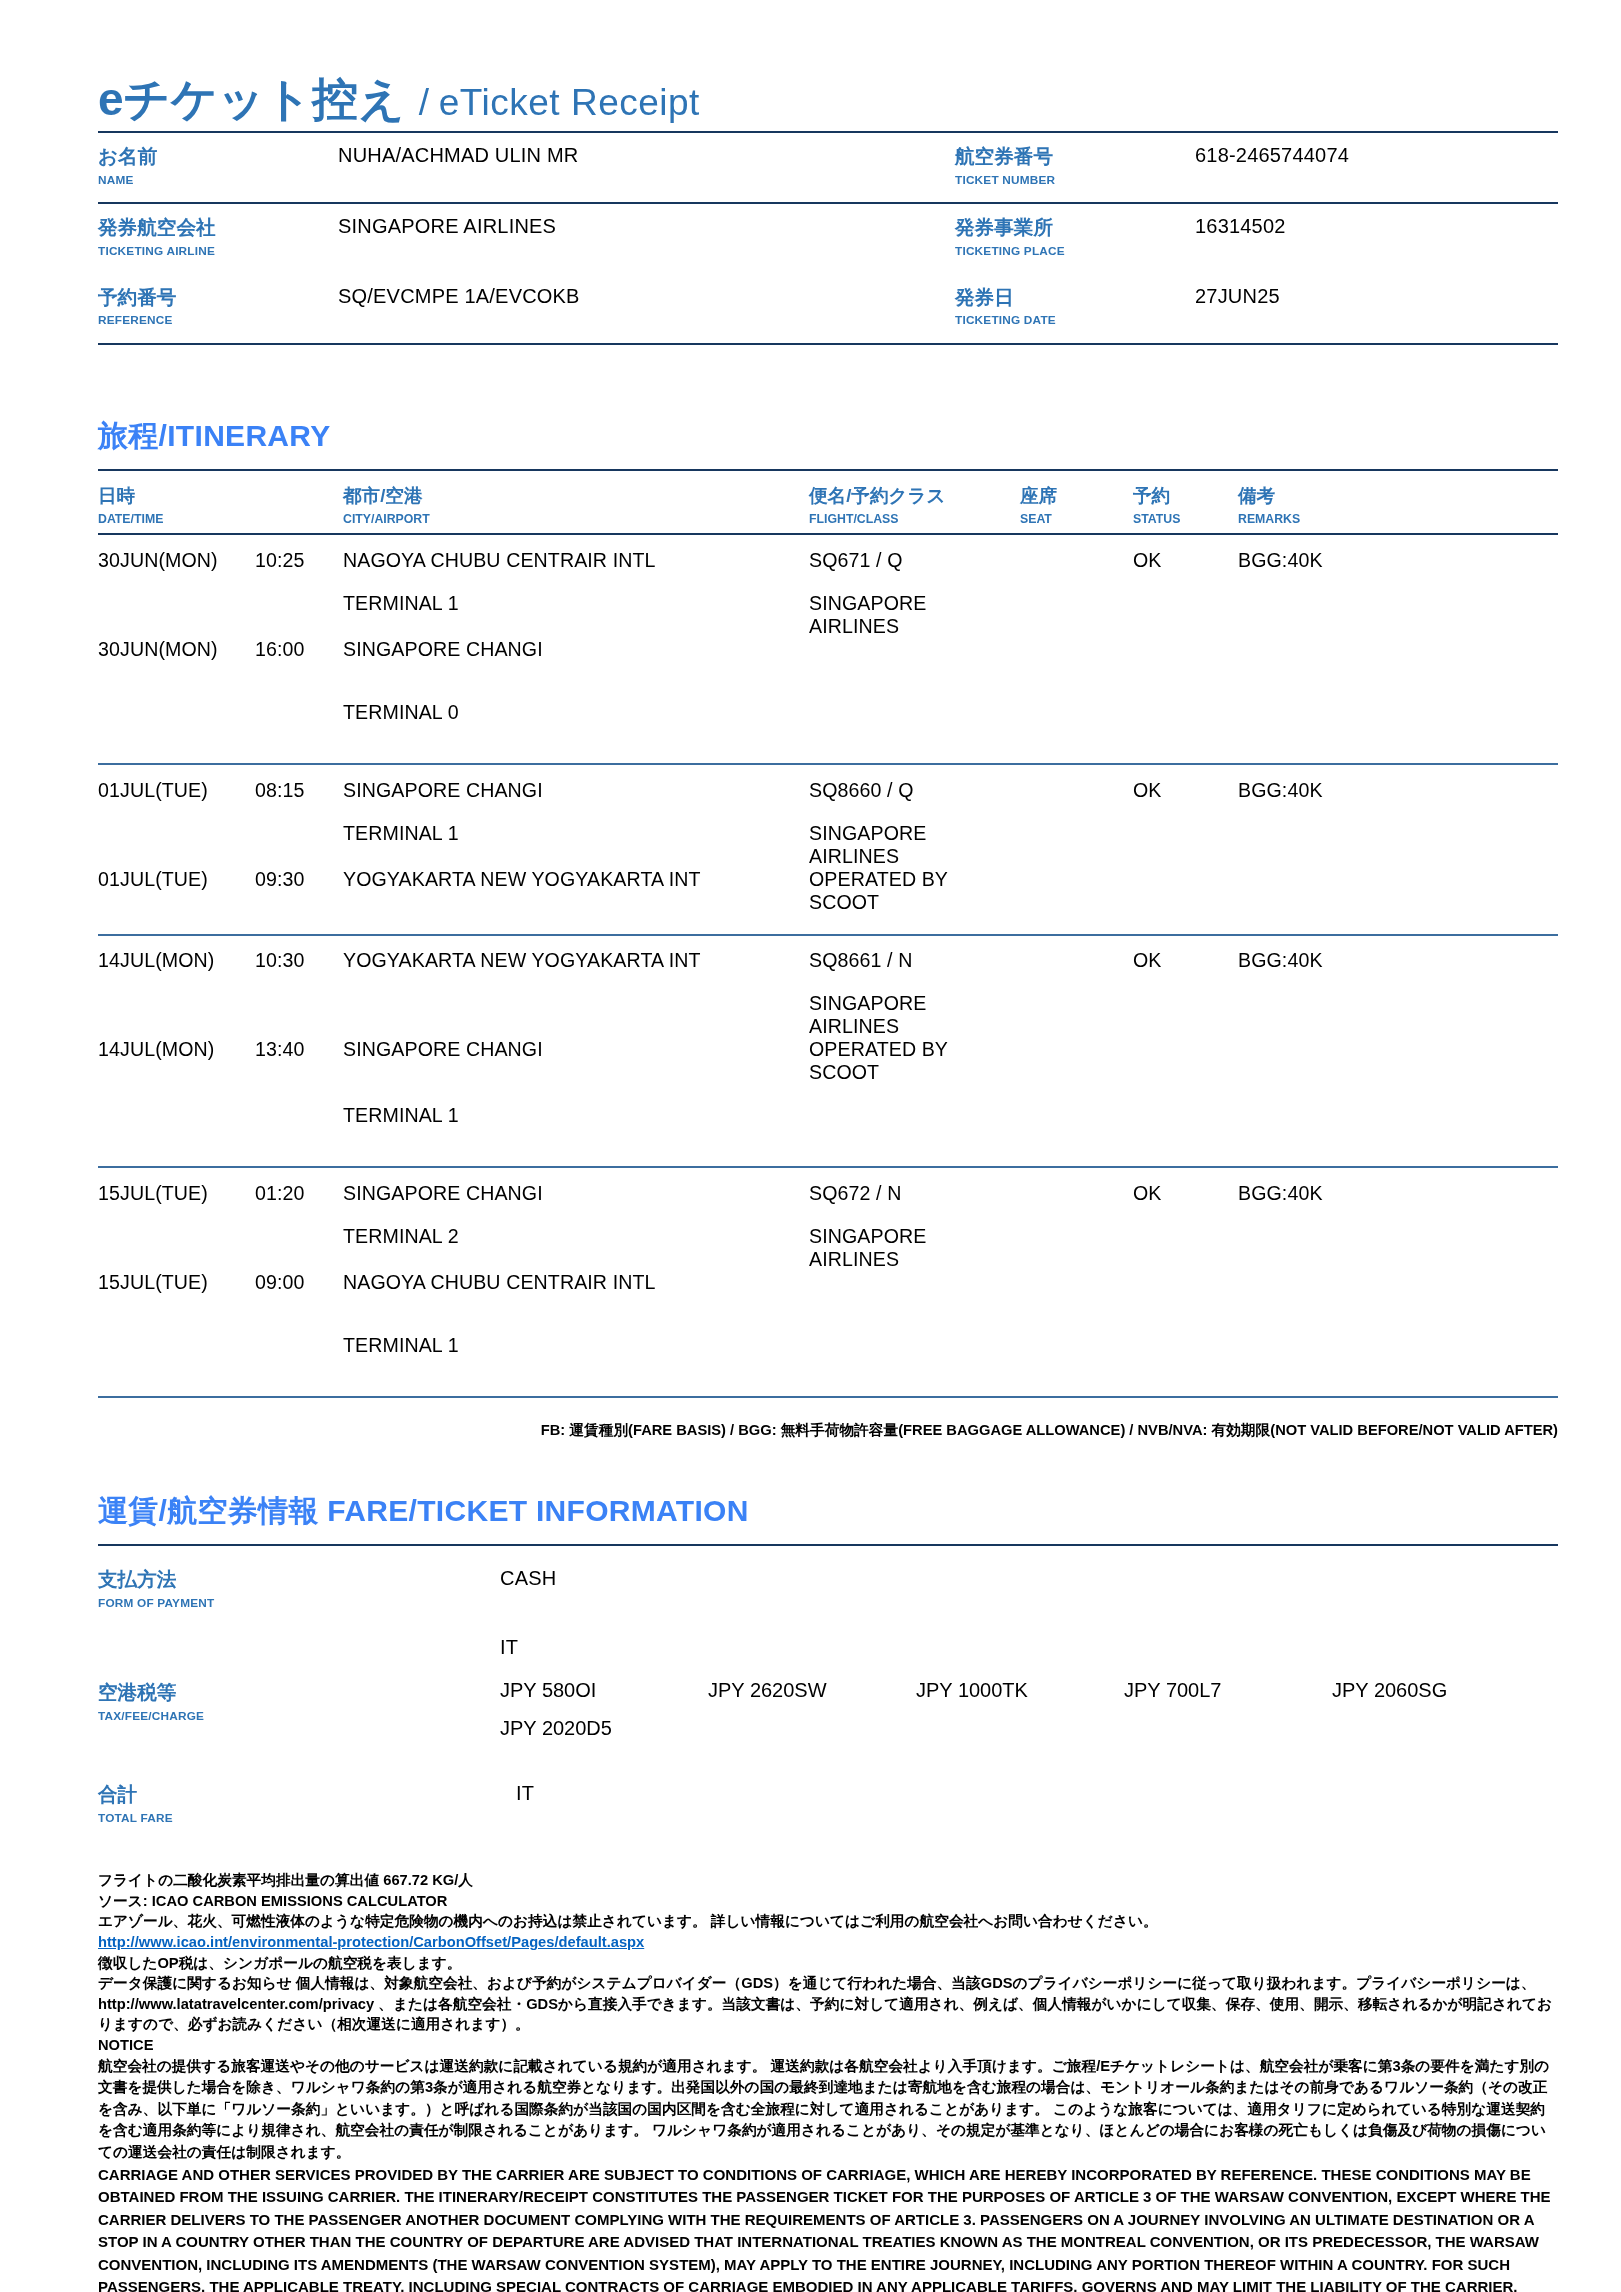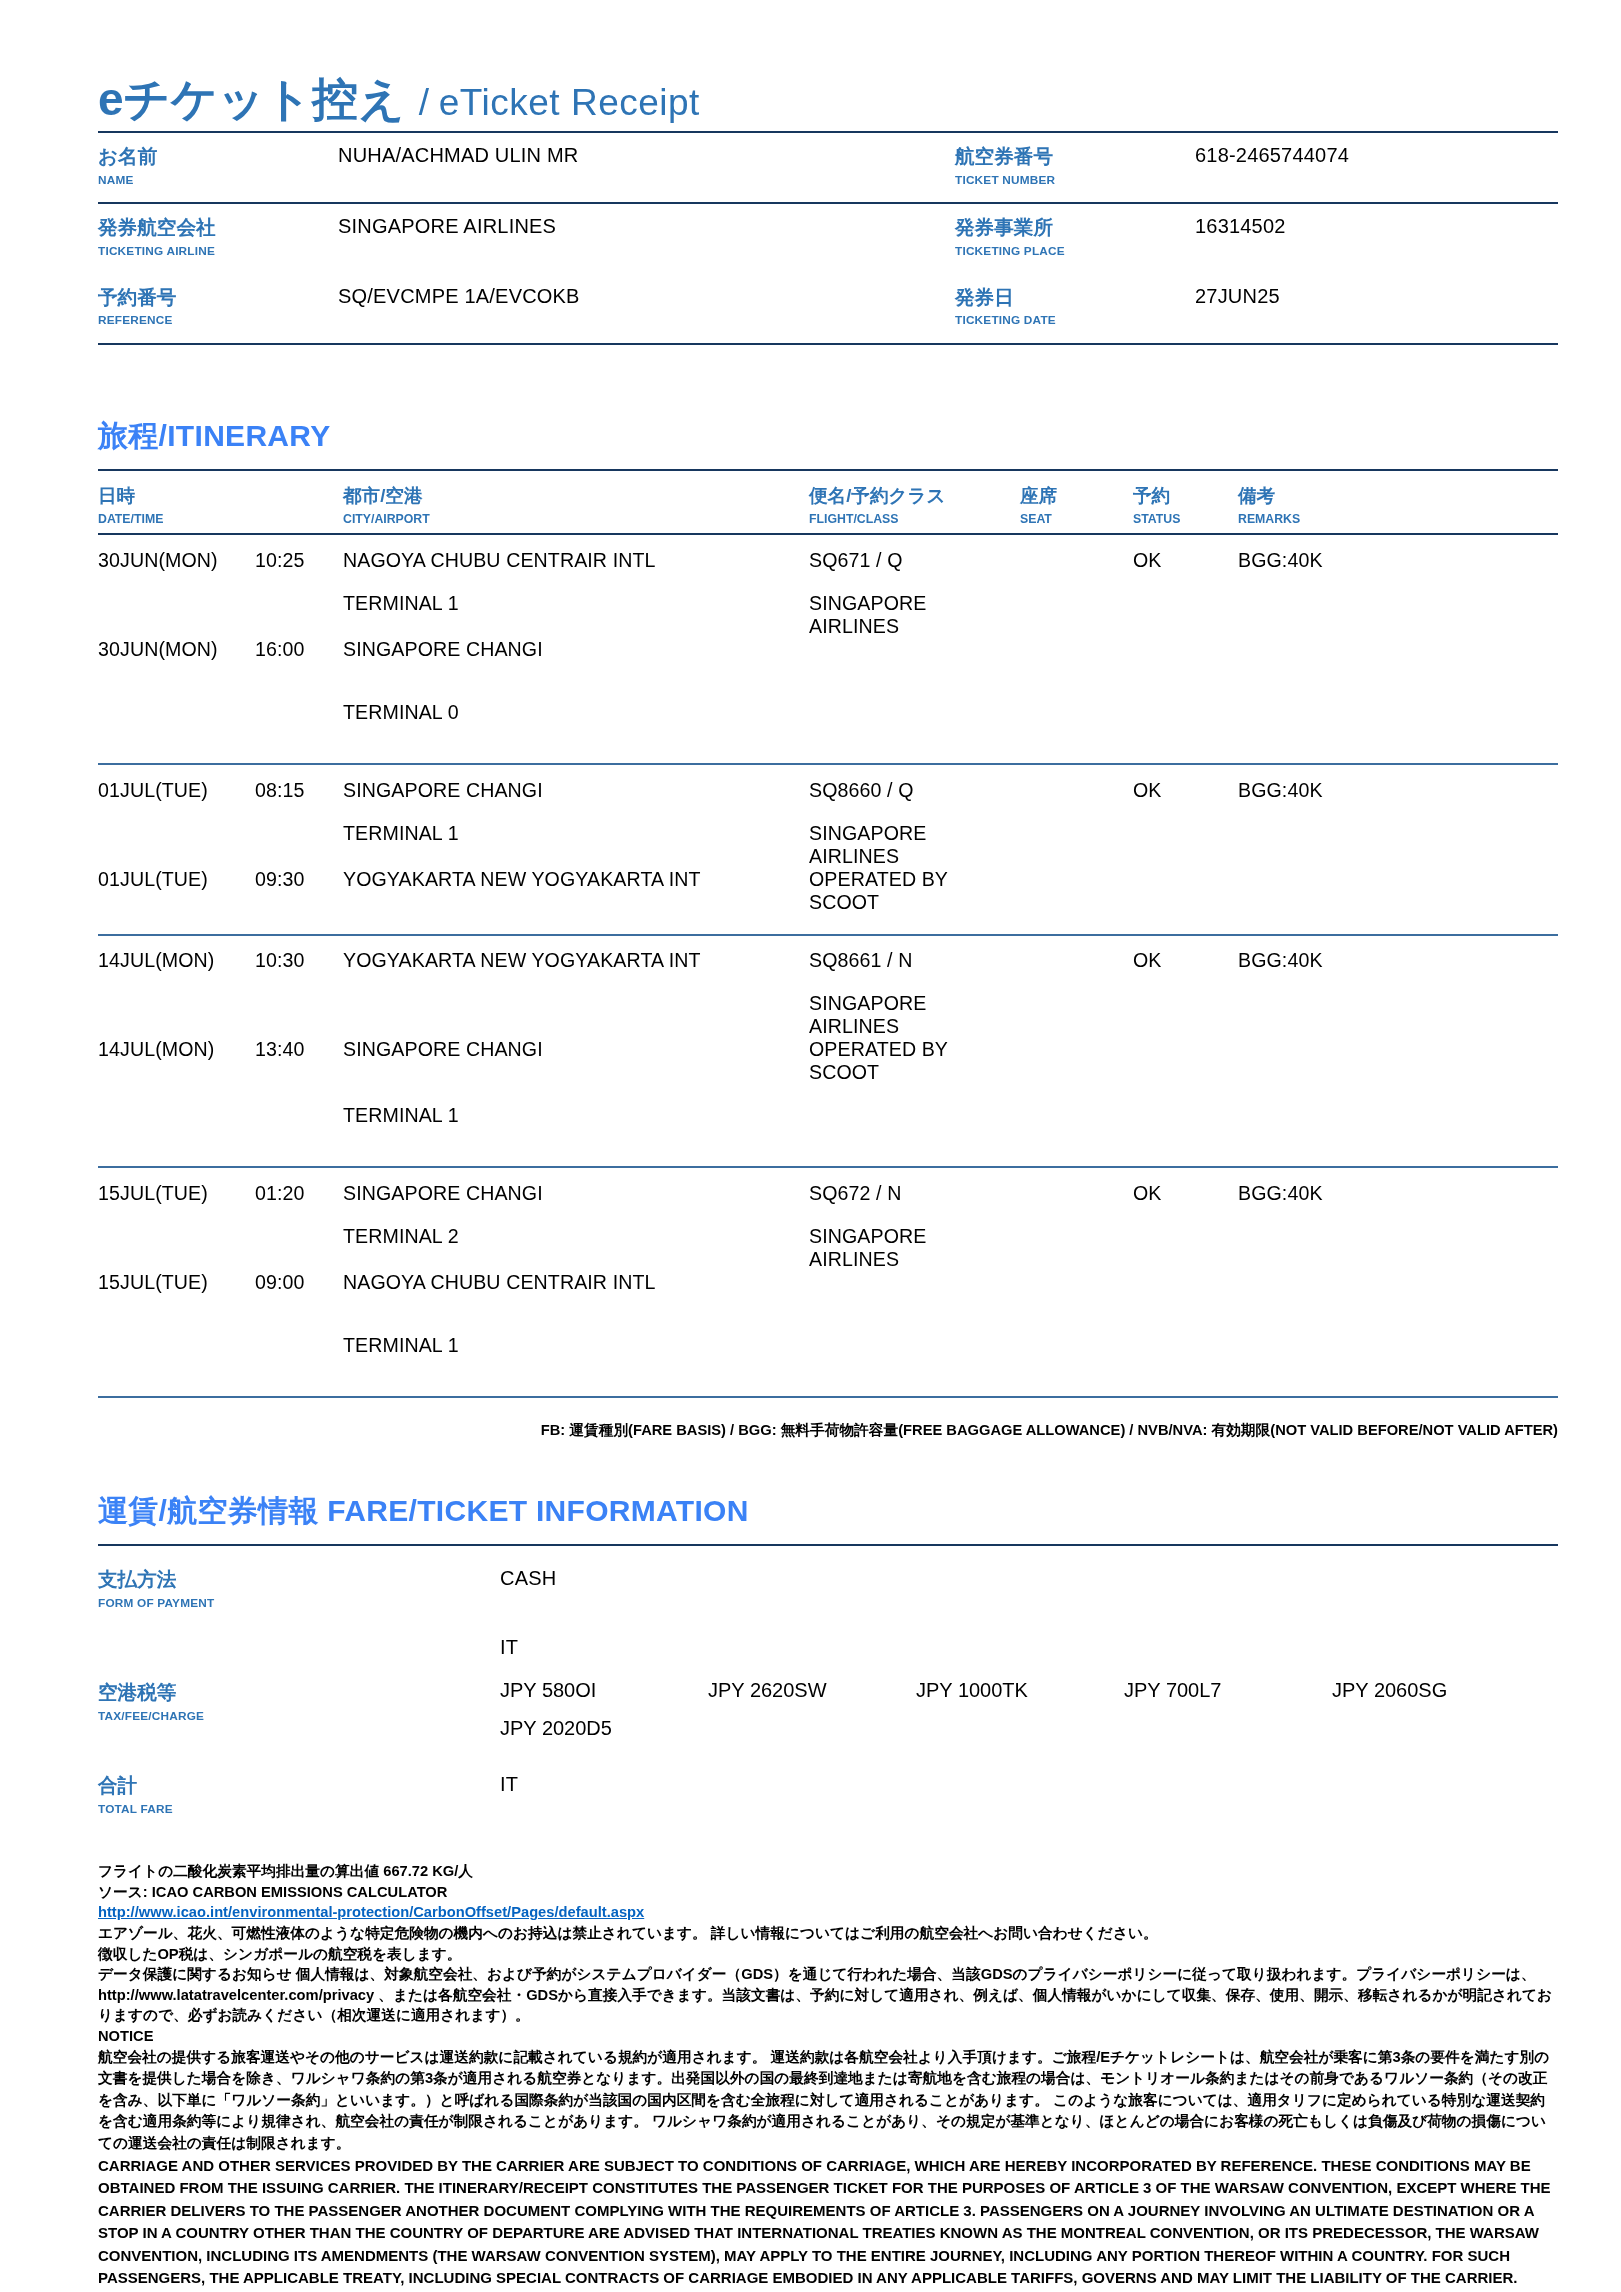--- a/index.html
+++ b/index.html
@@ -41,21 +41,21 @@
   .fare-section { margin-top:51px; }
   .fare-section .section-title { padding-bottom:11.8px; border-bottom:2.9px solid #17375E; }
   .fare-body { padding-top:19.6px; }
   .fare-row { display:grid; grid-template-columns:402px 1fr; align-items:start; margin-bottom:13.7px; }
   .fare-row .fvalue { font-size:20px; }
   .fare-it { margin-top:25.5px; margin-bottom:19.6px; }
   .tax-line { font-size:20px; }
   .tax-line + .tax-line { margin-top:15.7px; }
   .tax-item { display:inline-block; width:208px; }
   .tax-item:last-child { width:auto; }
-  .fare-total { margin-top:32px; }
+  .fare-total { margin-top:41px;gap:16px; }
 
   
   .fine-print { margin-top:45px; font-size:14.7px; font-weight:bold; line-height:20.6px; }
   .fine-print .line { margin:0; }
   .fp-link { color:#0563C1; text-decoration:underline; }
   .fp-para { margin:0; }
   .notice-jp { line-height:21.6px; }
   .notice-en { font-size:15px; line-height:22.5px; }
 </style>
 </head>
@@ -320,22 +320,22 @@
           <div class="en">TOTAL FARE</div>
         </div>
         <div class="fvalue">IT</div>
       </div>
     </div>
   </div>
 
   <div class="fine-print">
     <div class="line">フライトの二酸化炭素平均排出量の算出値 667.72 KG/人</div>
     <div class="line">ソース: ICAO CARBON EMISSIONS CALCULATOR</div>
+    <div class="line">エアゾール、花火、可燃性液体のような特定危険物の機内へのお持込は禁止されています。 詳しい情報についてはご利用の航空会社へお問い合わせください。</div>
     <div class="line"><a class="fp-link" href="#">http://www.icao.int/environmental-protection/CarbonOffset/Pages/default.aspx</a></div>
-    <div class="line">エアゾール、花火、可燃性液体のような特定危険物の機内へのお持込は禁止されています。 詳しい情報についてはご利用の航空会社へお問い合わせください。</div>
     <div class="line">徴収したOP税は、シンガポールの航空税を表します。</div>
     <p class="fp-para">データ保護に関するお知らせ 個人情報は、対象航空会社、および予約がシステムプロバイダー（GDS）を通じて行われた場合、当該GDSのプライバシーポリシーに従って取り扱われます。プライバシーポリシーは、http://www.latatravelcenter.com/privacy 、または各航空会社・GDSから直接入手できます。当該文書は、予約に対して適用され、例えば、個人情報がいかにして収集、保存、使用、開示、移転されるかが明記されておりますので、必ずお読みください（相次運送に適用されます）。</p>
     <div class="line">NOTICE</div>
     <p class="fp-para notice-jp">航空会社の提供する旅客運送やその他のサービスは運送約款に記載されている規約が適用されます。 運送約款は各航空会社より入手頂けます。ご旅程/Eチケットレシートは、航空会社が乗客に第3条の要件を満たす別の文書を提供した場合を除き、ワルシャワ条約の第3条が適用される航空券となります。出発国以外の国の最終到達地または寄航地を含む旅程の場合は、モントリオール条約またはその前身であるワルソー条約（その改正を含み、以下単に「ワルソー条約」といいます。）と呼ばれる国際条約が当該国の国内区間を含む全旅程に対して適用されることがあります。 このような旅客については、適用タリフに定められている特別な運送契約を含む適用条約等により規律され、航空会社の責任が制限されることがあります。 ワルシャワ条約が適用されることがあり、その規定が基準となり、ほとんどの場合にお客様の死亡もしくは負傷及び荷物の損傷についての運送会社の責任は制限されます。</p>
     <p class="fp-para notice-en">CARRIAGE AND OTHER SERVICES PROVIDED BY THE CARRIER ARE SUBJECT TO CONDITIONS OF CARRIAGE, WHICH ARE HEREBY INCORPORATED BY REFERENCE. THESE CONDITIONS MAY BE OBTAINED FROM THE ISSUING CARRIER. THE ITINERARY/RECEIPT CONSTITUTES THE PASSENGER TICKET FOR THE PURPOSES OF ARTICLE 3 OF THE WARSAW CONVENTION, EXCEPT WHERE THE CARRIER DELIVERS TO THE PASSENGER ANOTHER DOCUMENT COMPLYING WITH THE REQUIREMENTS OF ARTICLE 3. PASSENGERS ON A JOURNEY INVOLVING AN ULTIMATE DESTINATION OR A STOP IN A COUNTRY OTHER THAN THE COUNTRY OF DEPARTURE ARE ADVISED THAT INTERNATIONAL TREATIES KNOWN AS THE MONTREAL CONVENTION, OR ITS PREDECESSOR, THE WARSAW CONVENTION, INCLUDING ITS AMENDMENTS (THE WARSAW CONVENTION SYSTEM), MAY APPLY TO THE ENTIRE JOURNEY, INCLUDING ANY PORTION THEREOF WITHIN A COUNTRY. FOR SUCH PASSENGERS, THE APPLICABLE TREATY, INCLUDING SPECIAL CONTRACTS OF CARRIAGE EMBODIED IN ANY APPLICABLE TARIFFS, GOVERNS AND MAY LIMIT THE LIABILITY OF THE CARRIER. THESE CONVENTIONS GOVERN AND MAY LIMIT THE LIABILITY OF AIR CARRIERS FOR DEATH OR BODILY INJURY OR LOSS OF OR DAMAGE TO BAGGAGE, AND FOR DELAY.</p>
 
   </div>
 
 </div>
 

